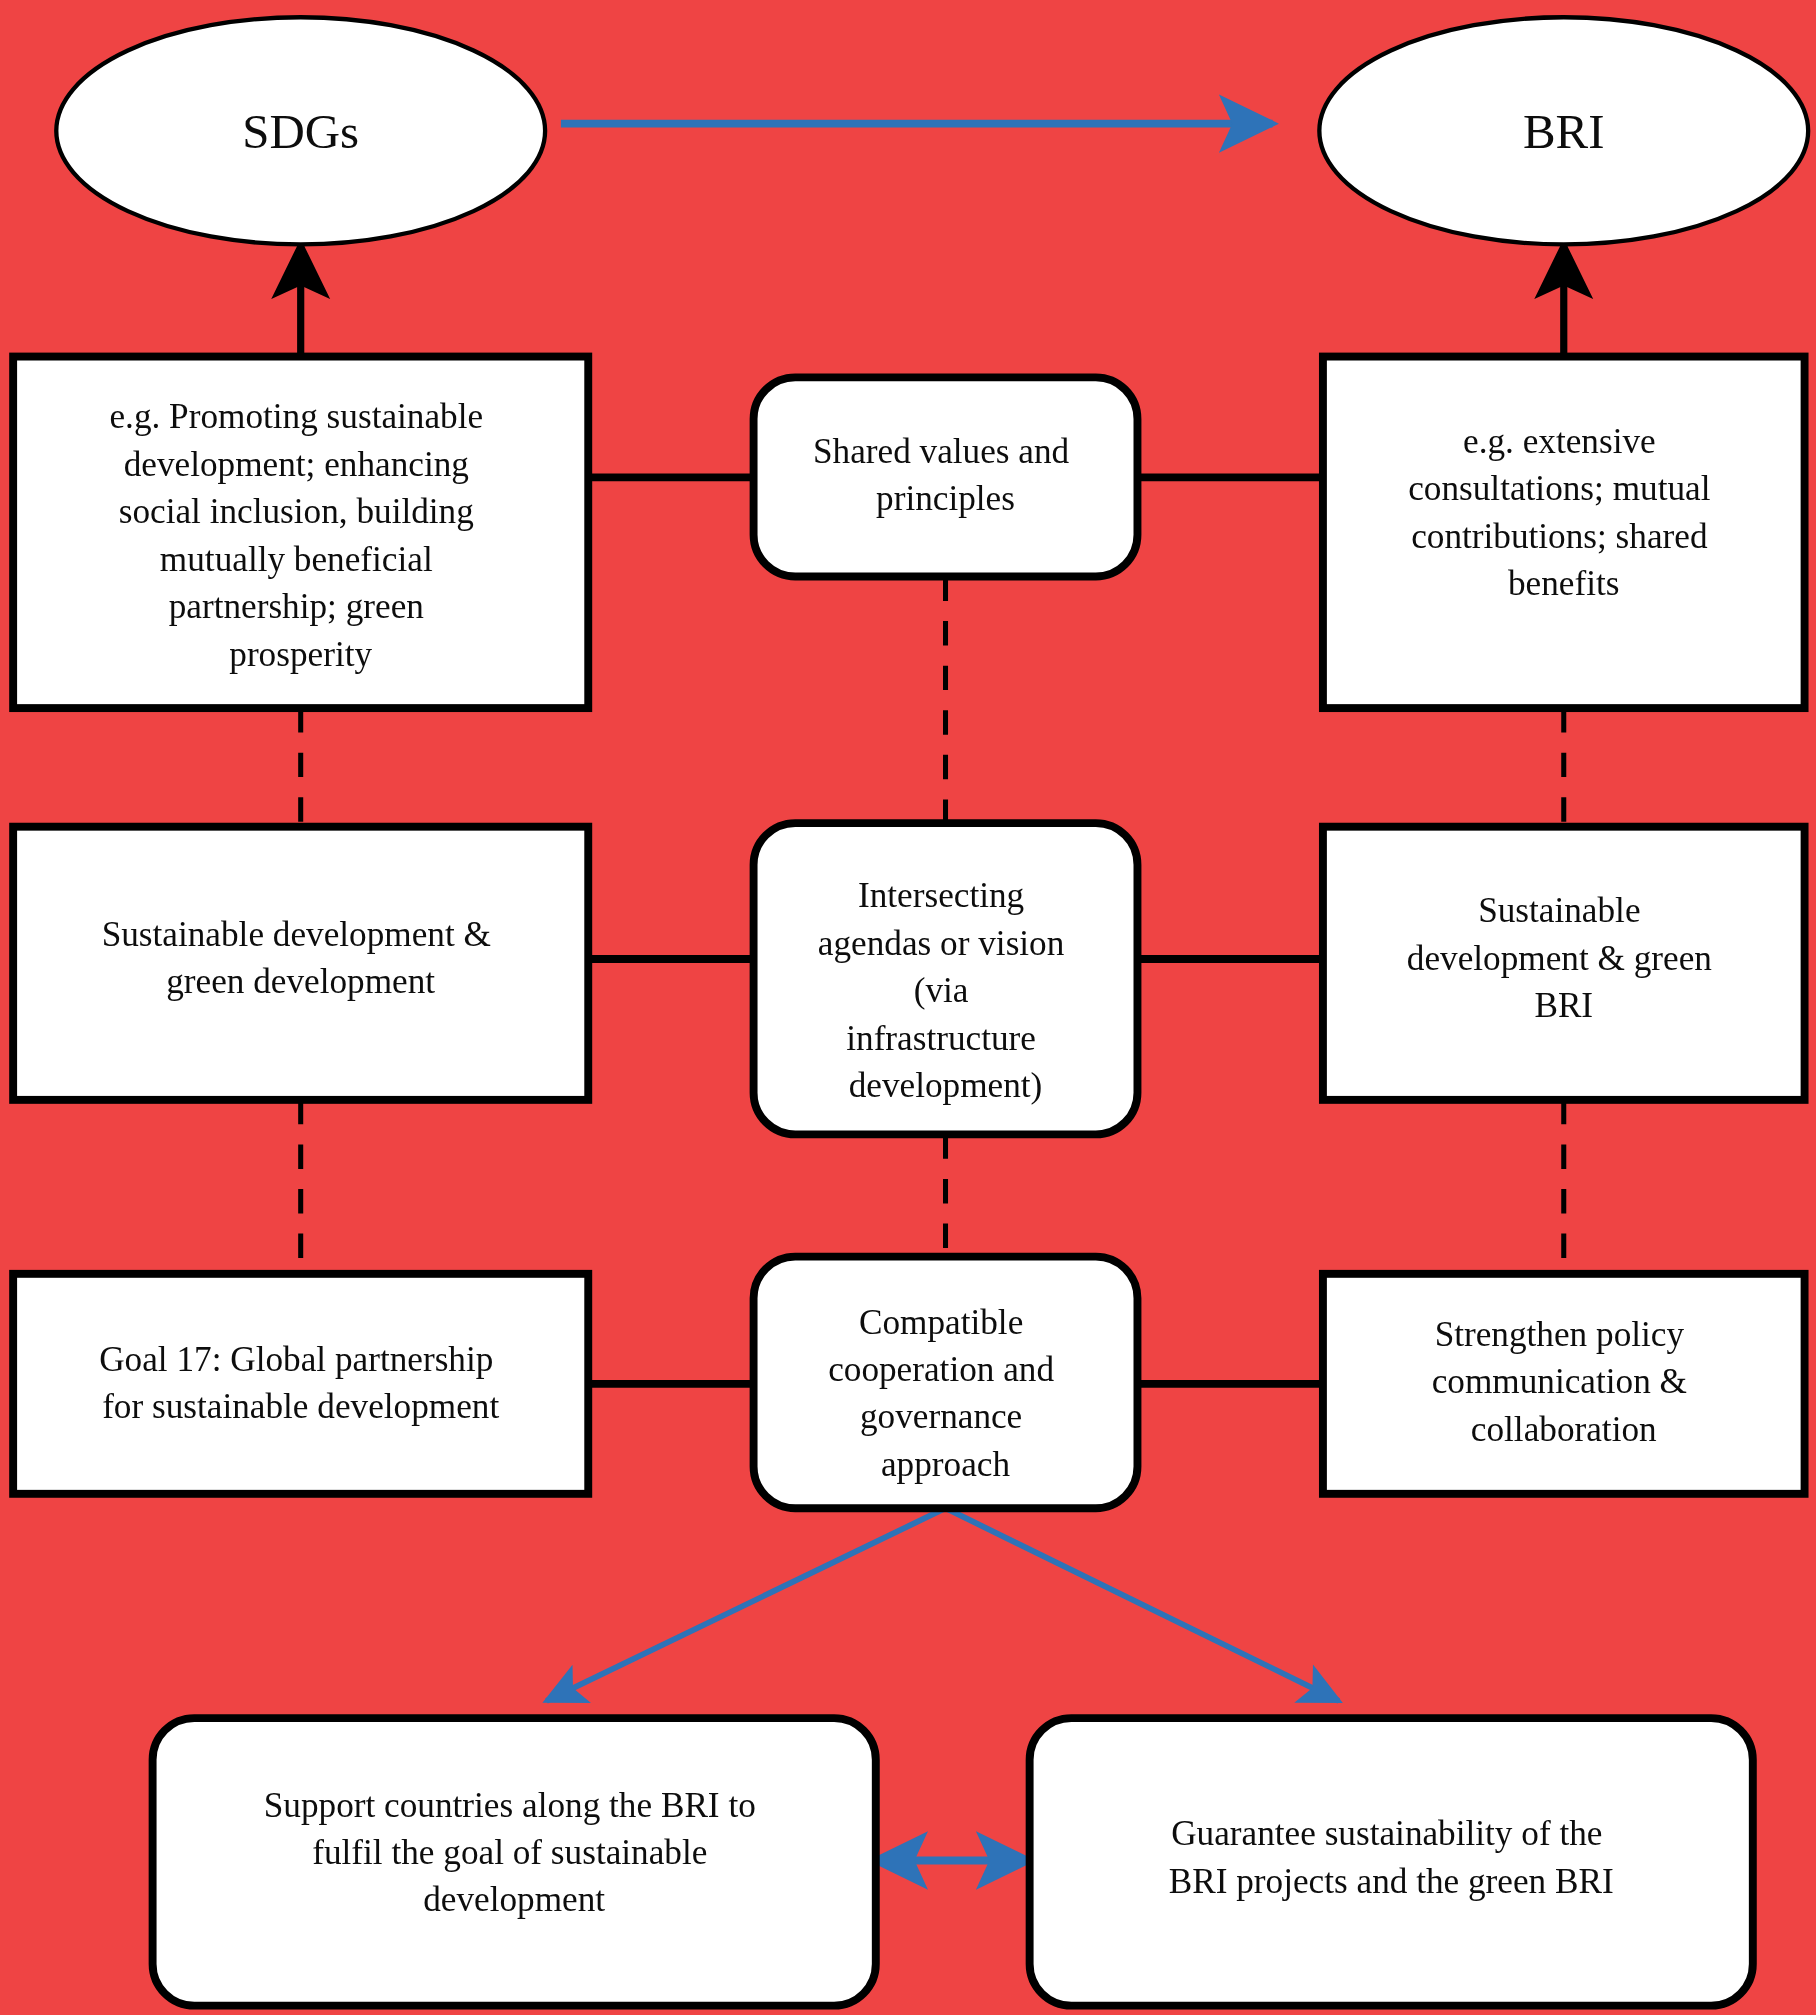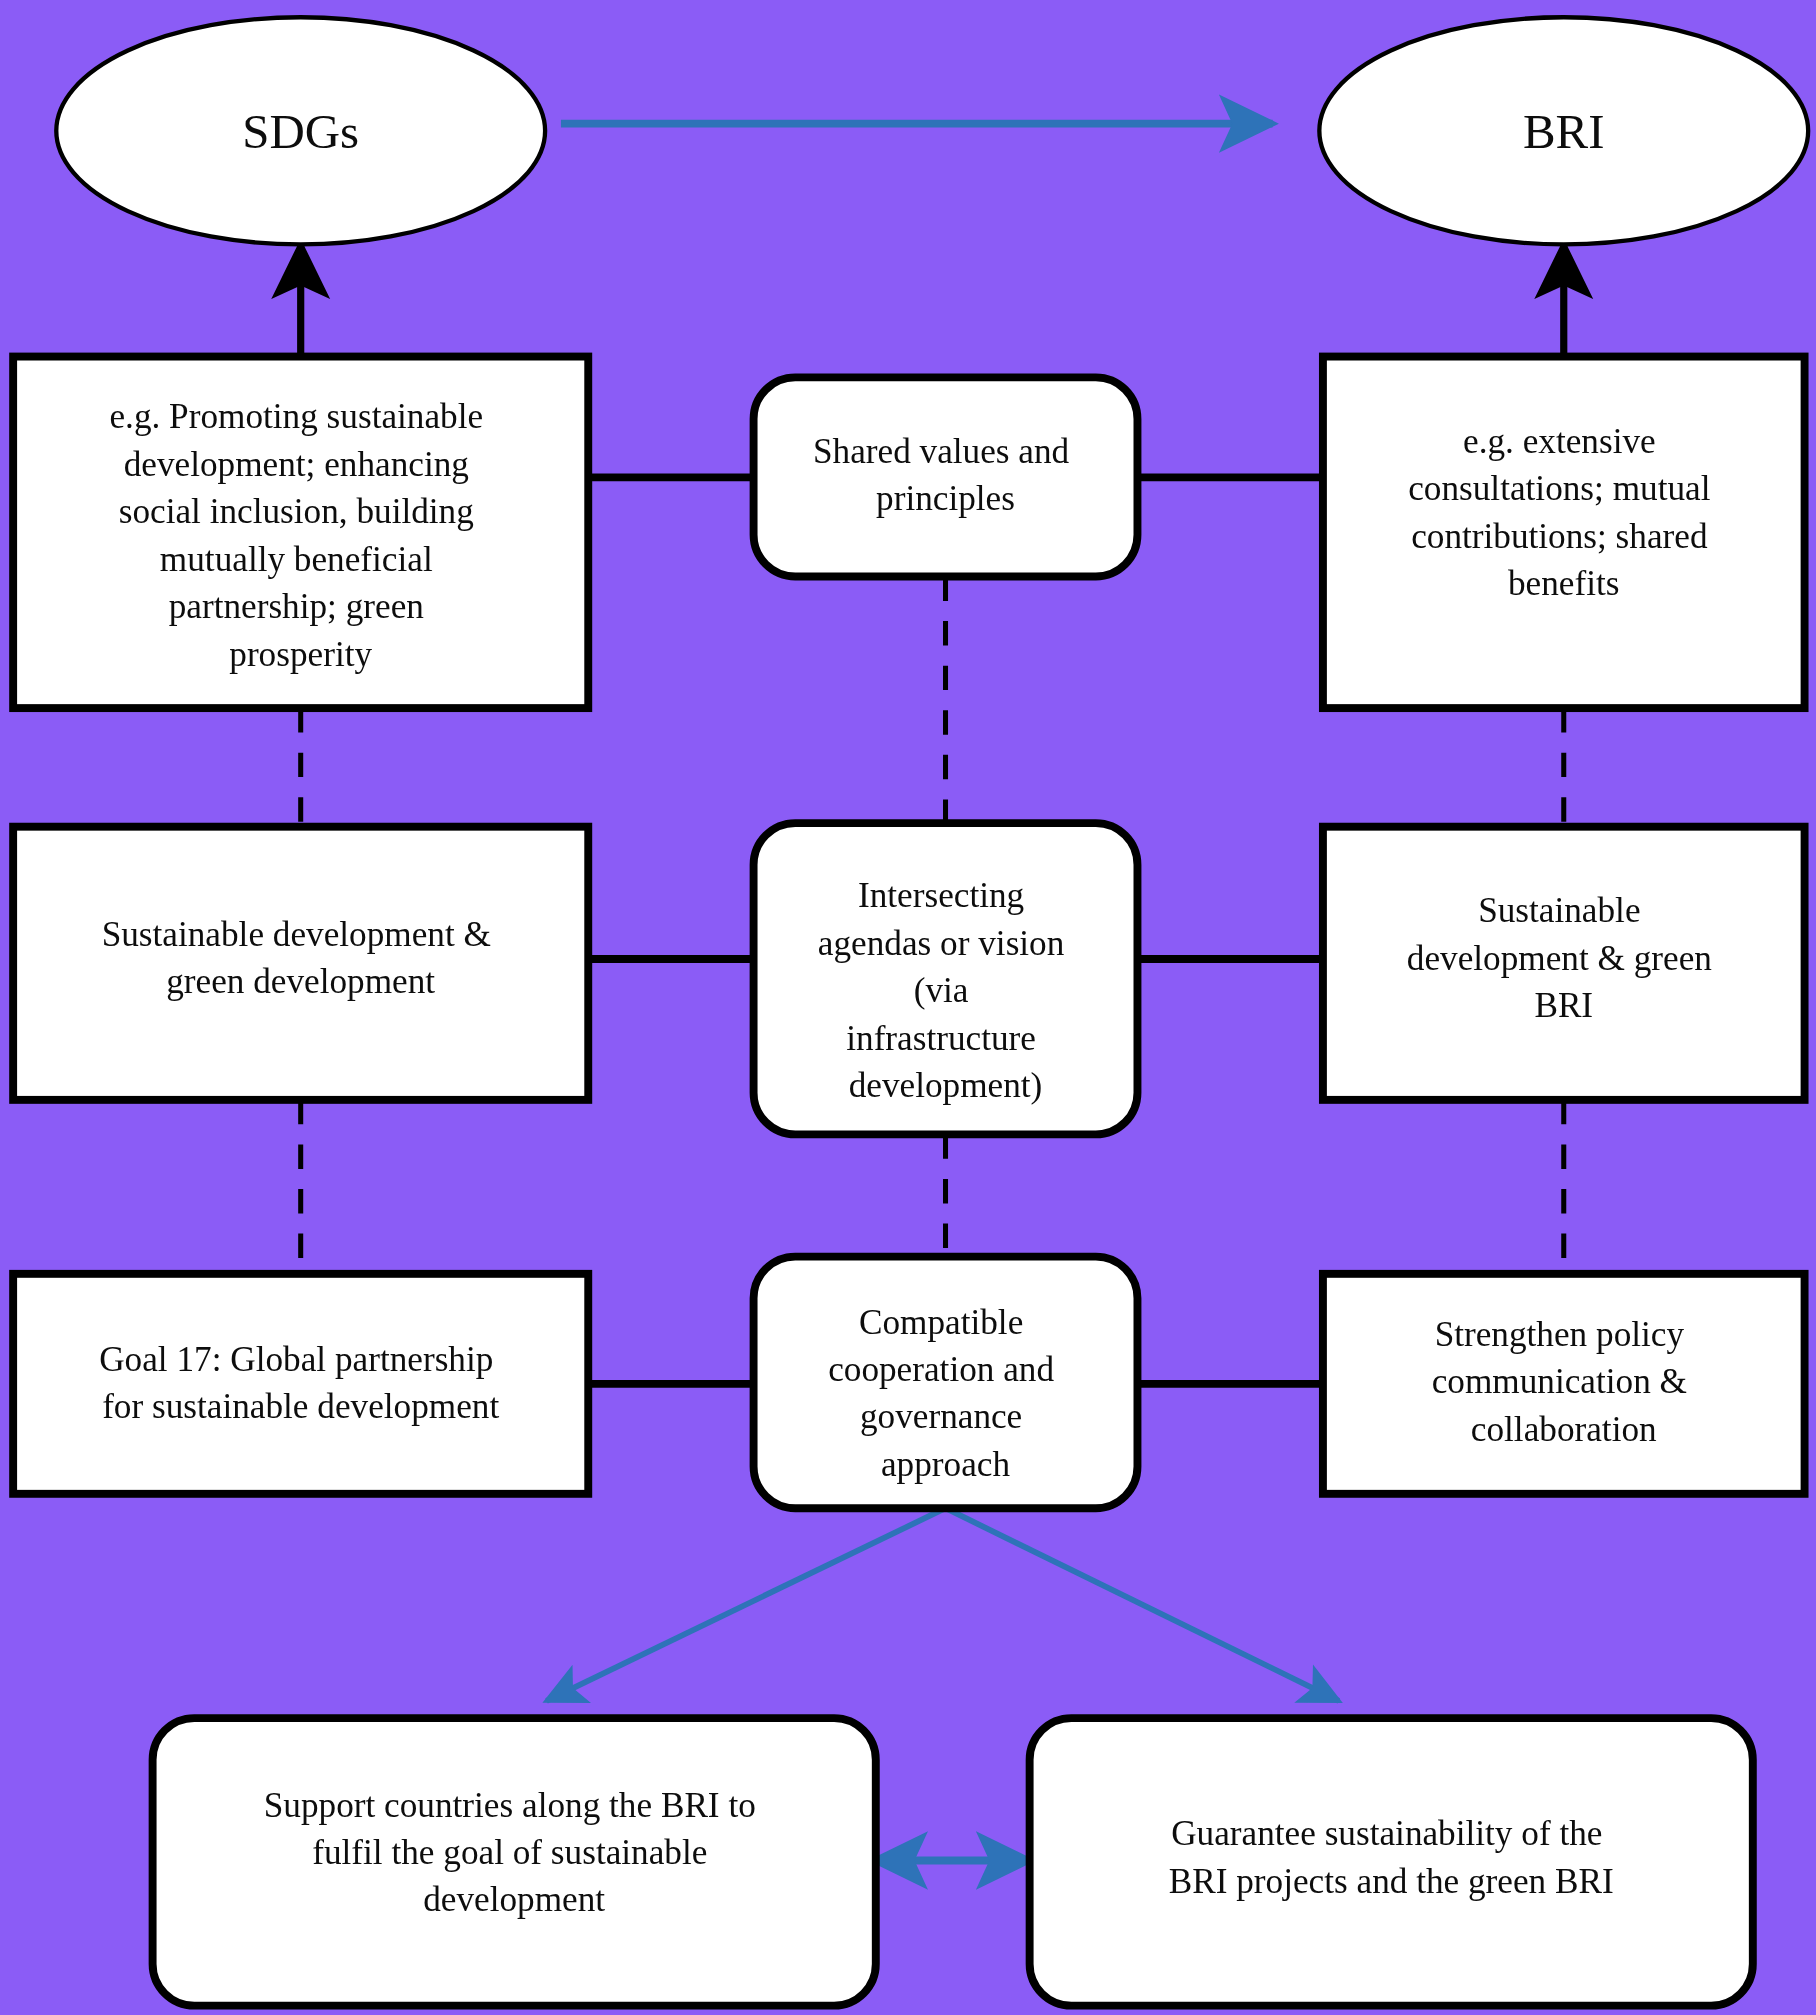--- a/index.html
+++ b/index.html
@@ -4,21 +4,21 @@
 <style>
   html, body {
     margin: 0;
     padding: 0;
     background: #ffffff;
   }
   #stage {
     position: relative;
     width: 1817px;
     height: 2015px;
-    background: #8b5cf6;
+    background: #ef4444;
     overflow: hidden;
   }
   svg.diagram {
     position: absolute;
     inset: 0;
     width: 1817px;
     height: 2015px;
     display: block;
   }
   .node-label {

